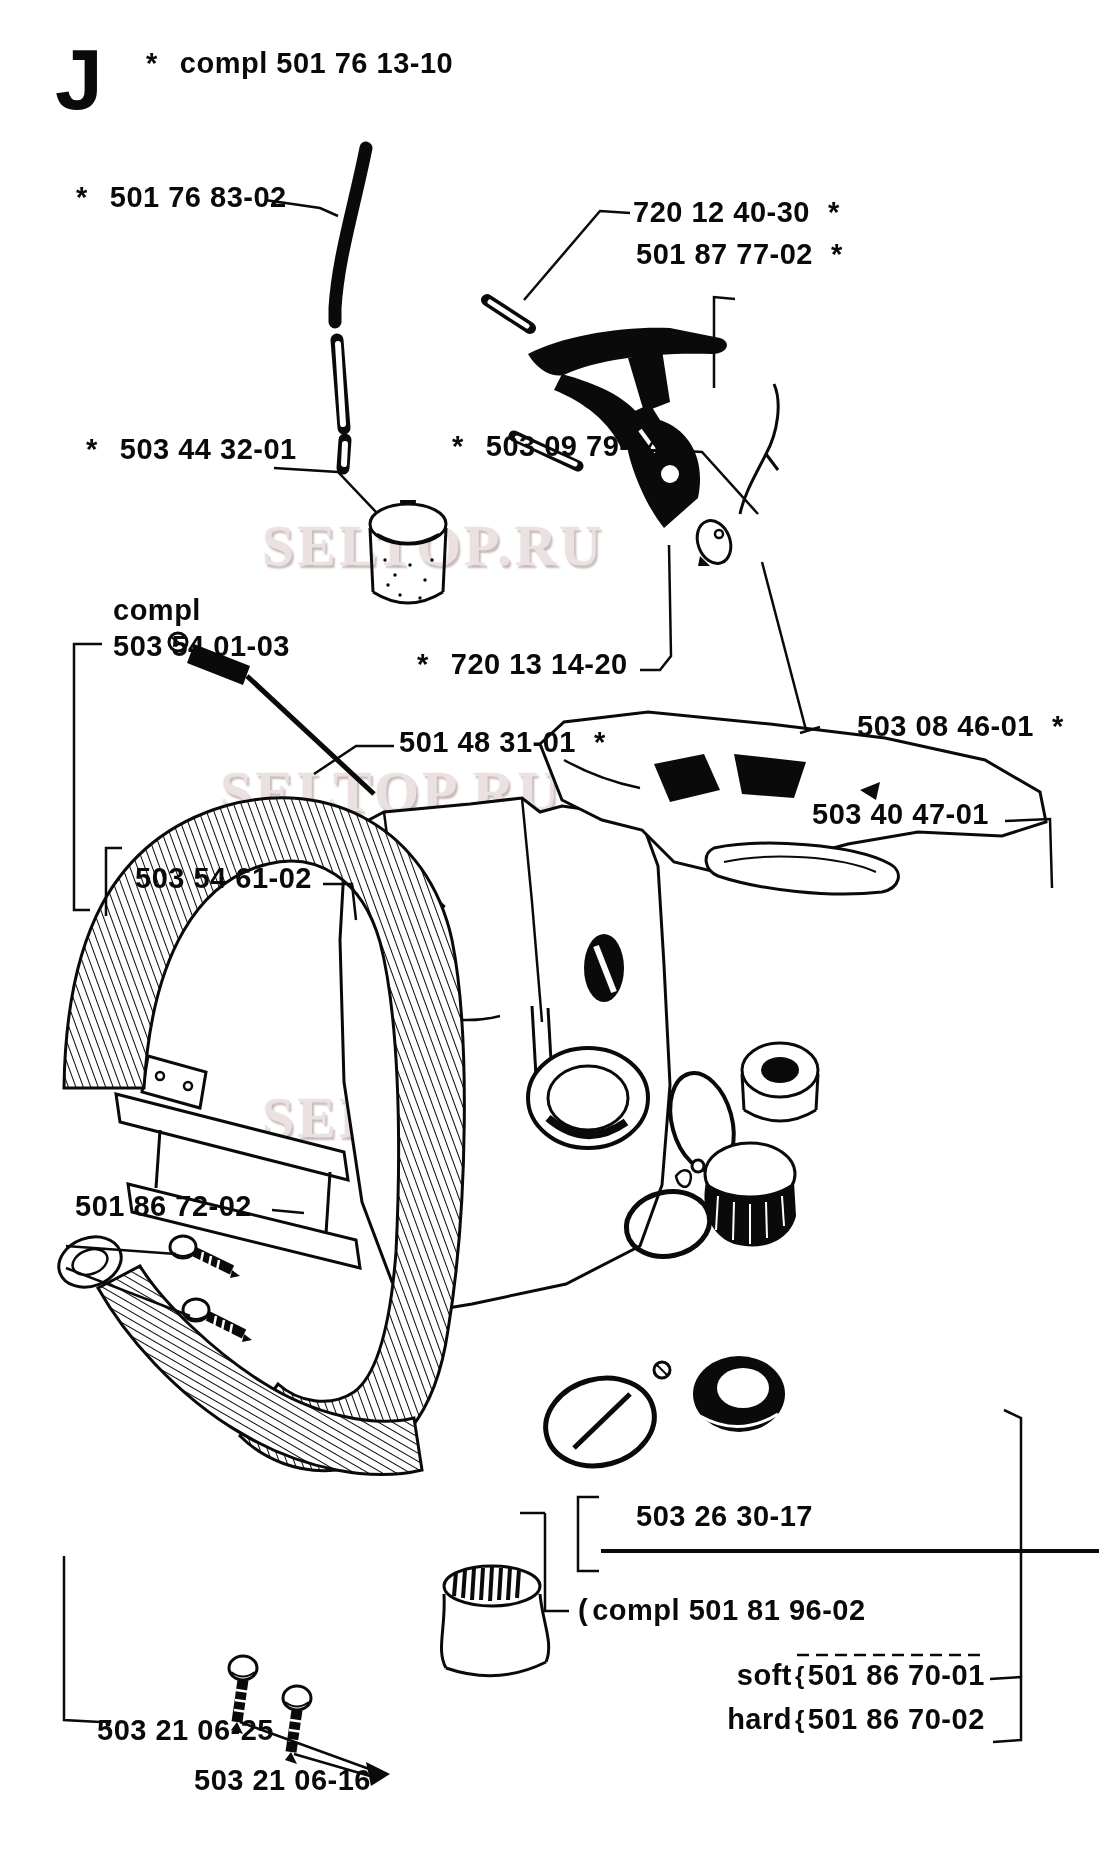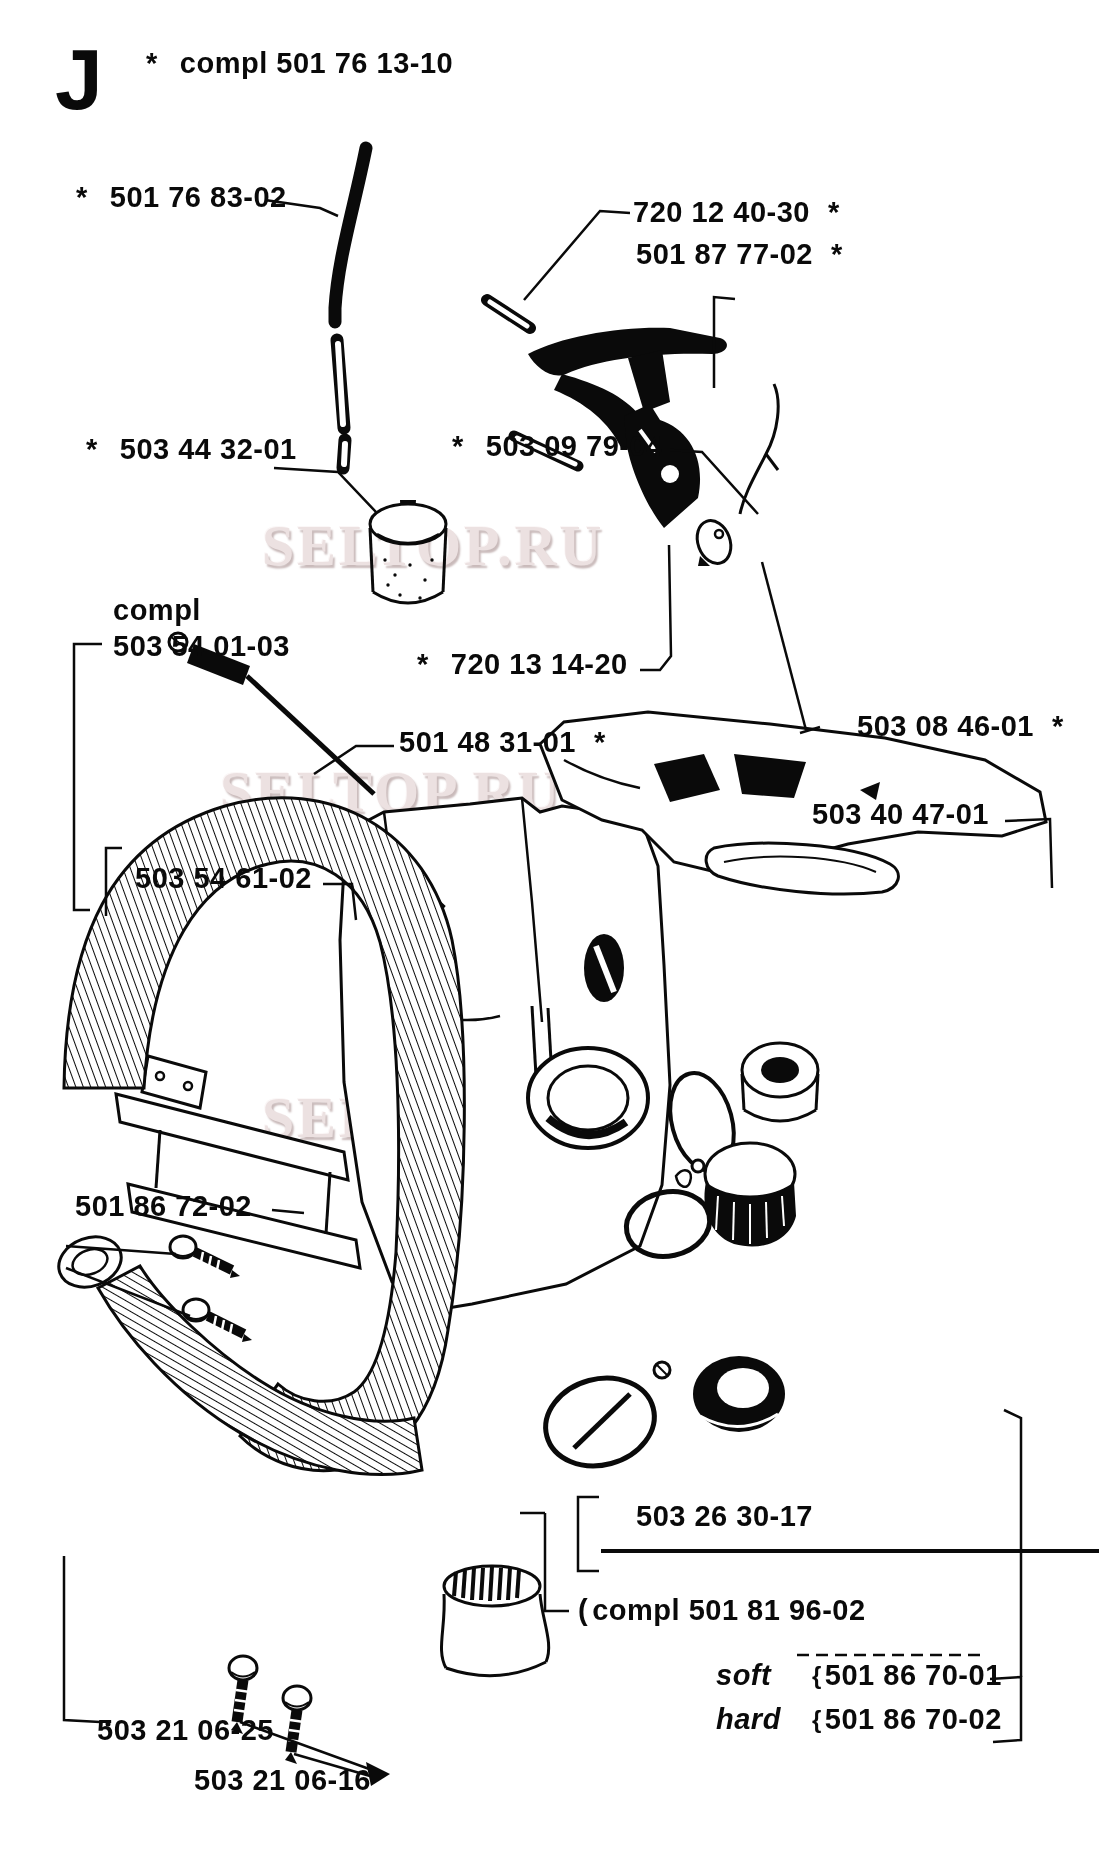--- a/index.html
+++ b/index.html
@@ -2,21 +2,21 @@
 <html><head>
 <meta charset="utf-8">
 <style>
   html,body{margin:0;padding:0;background:#fff;}
   #page{position:relative;width:1099px;height:1856px;background:#ffffff;overflow:hidden;
         font-family:"Liberation Sans",sans-serif;}
   .part-label{position:absolute;font-weight:bold;font-size:29px;line-height:1.1;
         color:#0a0a0a;white-space:nowrap;letter-spacing:.5px;}
   .star{display:inline-block;font-weight:bold;}
   .mr{margin-right:22px;} .ml{margin-left:18px;}
-  .variant{display:inline-block;min-width:76px;margin-right:20px;font-style:italic;}
+  .variant{display:inline-block;min-width:76px;text-align:right;margin-right:3px;}
   .brace{font-size:24px;vertical-align:1px;margin-right:3px;}
   .paren{margin-right:4px;}
   .section-letter{position:absolute;left:55px;top:30px;font-weight:bold;font-size:86px;color:#0a0a0a;}
   .wm{position:absolute;font-family:"Liberation Serif",serif;font-weight:bold;font-size:58px;
       letter-spacing:3px;color:#ece1e1;text-shadow:2px 3px 2px #c9baba,-1px -1px 0 #fbf7f7;
       white-space:nowrap;}
   svg{position:absolute;left:0;top:0;}
 </style>
 </head>
 <body>

